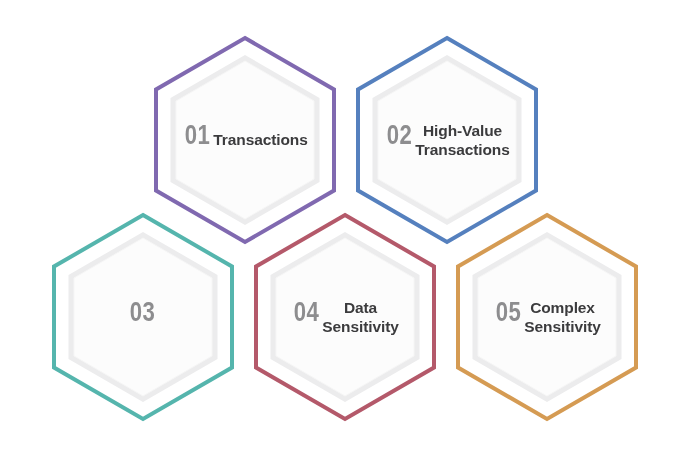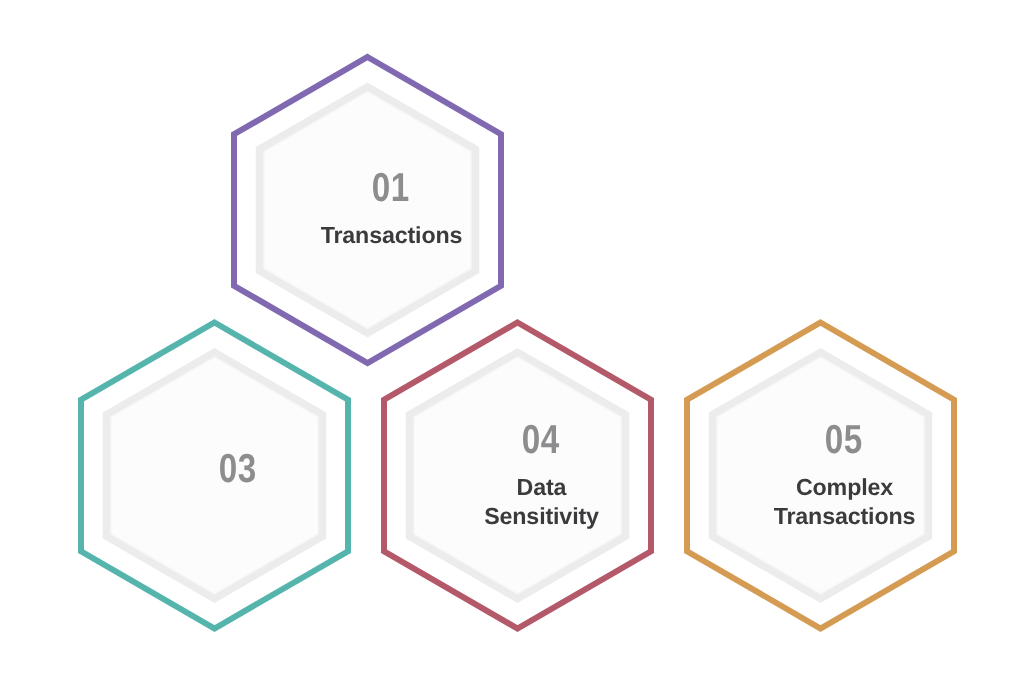--- a/index.html
+++ b/index.html
@@ -50,26 +50,26 @@
   .hex-inner-face {
     fill: #fcfcfc;
     stroke: #f6f6f6;
     stroke-width: 1;
     stroke-linejoin: miter;
   }
 
   
   .hex-content {
     position: absolute;
-    left: 16px;
+    left: 0;
     top: 0;
     width: 184px;
     height: 210px;
     display: flex;
-    flex-direction: column;
+    flex-direction: row;
     align-items: center;
     justify-content: center;
     text-align: center;
     pointer-events: none;
   }
   .hex-number {
     font-family: "Liberation Sans Narrow", "Liberation Sans", sans-serif;
     font-size: 27px;
     font-weight: 700;
     letter-spacing: 0.5px;
@@ -113,20 +113,32 @@
       <polygon class="hex-outline" points="92,3 181,54.5 181,155.5 92,207 3,155.5 3,54.5" stroke="#8069b0"></polygon>
       <polygon class="hex-inner-shadow" points="92,24 163,65 163,145 92,186 21,145 21,65"></polygon>
       <polygon class="hex-inner-face" points="92,26 161,66 161,144 92,184 23,144 23,66"></polygon>
     </svg>
     <div class="hex-content">
       <div class="hex-number">01</div>
       <div class="hex-label">Transactions</div>
     </div>
   </div>
 
+  <div class="hex hex-02">
+    <svg class="hex-svg" viewBox="0 0 184 210">
+      <polygon class="hex-outline" points="92,3 181,54.5 181,155.5 92,207 3,155.5 3,54.5" stroke="#5580be"></polygon>
+      <polygon class="hex-inner-shadow" points="92,24 163,65 163,145 92,186 21,145 21,65"></polygon>
+      <polygon class="hex-inner-face" points="92,26 161,66 161,144 92,184 23,144 23,66"></polygon>
+    </svg>
+    <div class="hex-content">
+      <div class="hex-number">02</div>
+      <div class="hex-label">High-Value
+Transactions</div>
+    </div>
+  </div>
 
   <div class="hex hex-03">
     <svg class="hex-svg" viewBox="0 0 184 210">
       <polygon class="hex-outline" points="92,3 181,54.5 181,155.5 92,207 3,155.5 3,54.5" stroke="#55b5ad"></polygon>
       <polygon class="hex-inner-shadow" points="92,24 163,65 163,145 92,186 21,145 21,65"></polygon>
       <polygon class="hex-inner-face" points="92,26 161,66 161,144 92,184 23,144 23,66"></polygon>
     </svg>
     <div class="hex-content">
       <div class="hex-number">03</div>
     </div>
@@ -147,17 +159,17 @@
 
   <div class="hex hex-05">
     <svg class="hex-svg" viewBox="0 0 184 210">
       <polygon class="hex-outline" points="92,3 181,54.5 181,155.5 92,207 3,155.5 3,54.5" stroke="#d59b53"></polygon>
       <polygon class="hex-inner-shadow" points="92,24 163,65 163,145 92,186 21,145 21,65"></polygon>
       <polygon class="hex-inner-face" points="92,26 161,66 161,144 92,184 23,144 23,66"></polygon>
     </svg>
     <div class="hex-content">
       <div class="hex-number">05</div>
       <div class="hex-label">Complex
-Transactions</div>
+Sensitivity</div>
     </div>
   </div>
 
 </div>
 
 </body></html>

